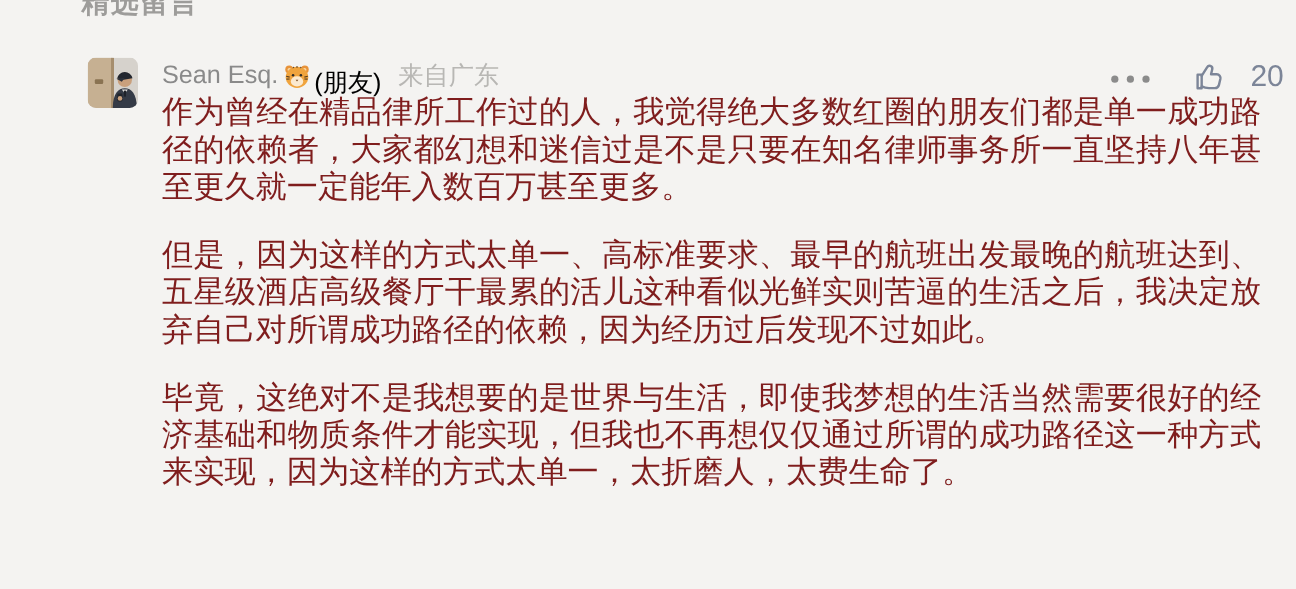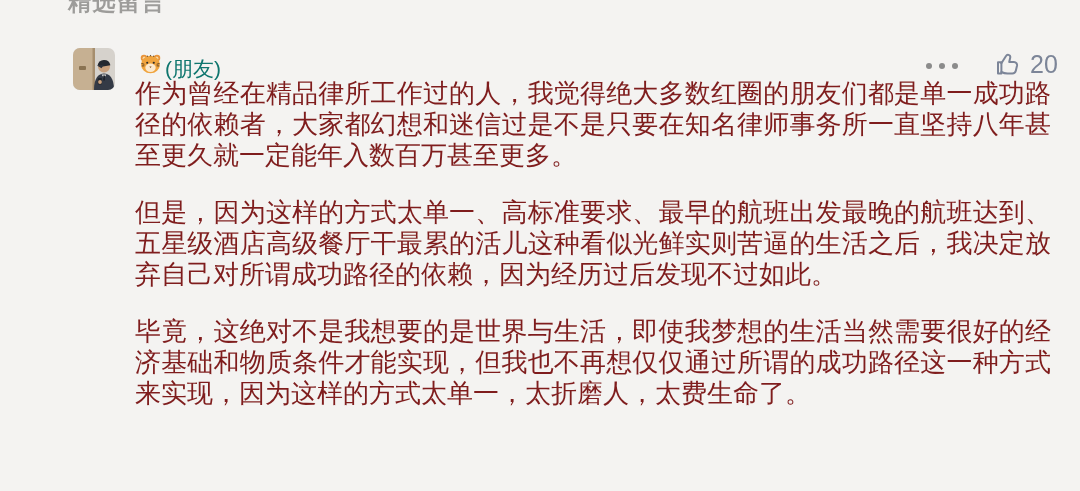--- a/index.html
+++ b/index.html
@@ -30,21 +30,21 @@
     position: absolute;
     left: 135px; top: 50px;
     height: 26px;
     display: flex;
     align-items: center;
     font-size: 21px;
     white-space: nowrap;
   }
   .author-name { color: #8a8a8a; }
   .tiger-emoji { margin: 0 3px 0 4px; line-height: 0; display: inline-flex; align-items: center; }
-  .friend-badge { color: #0f766e; margin-top: 12px; }
+  .friend-badge { color: #000000; margin-top: 12px; }
   .author-location { color: #b8b7b4; margin-left: 14px; }
   .more-btn {
     position: absolute;
     left: 916px; top: 58px;
     width: 52px; height: 16px;
     display: flex;
     align-items: center;
     justify-content: center;
     gap: 7px;
     cursor: pointer;
@@ -53,21 +53,21 @@
     width: 6px; height: 6px;
     border-radius: 50%;
     background: #8b8b8b;
   }
   .like-btn {
     position: absolute;
     left: 994px; top: 49px;
     height: 30px;
     display: flex;
     align-items: center;
-    gap: 8px;
+    gap: 20px;
     cursor: pointer;
   }
   .like-count {
     font-size: 25px;
     color: #7c8598;
   }
   .comment-body {
     position: absolute;
     left: 135px; top: 78px;
     width: 916px;
@@ -99,38 +99,40 @@
         <rect x="30.2" y="27.5" width="1.8" height="5" fill="#1e222a"></rect>
         <circle cx="31" cy="18.5" r="6" fill="#c9a07d"></circle>
         <path d="M24.6 17.5 A6.5 6.5 0 0 1 37.4 17.2 L30 18.5 Z" fill="#23272f"></path>
         <path d="M24 17.6 L31 16.8 L28.5 20.2 Z" fill="#2b303a"></path>
         <rect x="24.8" y="30" width="4.2" height="6.5" rx="0.9" fill="#20242b"></rect>
         <circle cx="27" cy="34" r="1.9" fill="#c9a07d"></circle>
       </svg>
     </div>
 
     <div class="author-row">
+      <span class="author-name">Sean Esq.</span>
       <span class="tiger-emoji">
         <svg width="23" height="23" viewBox="0 0 24 24">
           <circle cx="5.2" cy="6.2" r="3.4" fill="#e8933a"></circle>
           <circle cx="18.8" cy="6.2" r="3.4" fill="#e8933a"></circle>
           <circle cx="5.4" cy="6.4" r="1.6" fill="#f7d9a8"></circle>
           <circle cx="18.6" cy="6.4" r="1.6" fill="#f7d9a8"></circle>
           <ellipse cx="12" cy="13" rx="9.8" ry="9.2" fill="#f0a43e"></ellipse>
           <ellipse cx="12" cy="16.5" rx="5.4" ry="4.4" fill="#fbe9cf"></ellipse>
           <circle cx="8.6" cy="11.2" r="1.1" fill="#2a2a2a"></circle>
           <circle cx="15.4" cy="11.2" r="1.1" fill="#2a2a2a"></circle>
           <path d="M10.8 15 h2.4 l-1.2 1.6 z" fill="#7a4a22"></path>
           <path d="M11 4.5 l1-1.6 1 1.6 z" fill="#5d4020"></path>
           <path d="M8 5 l.8-1.5 .9 1.4 z" fill="#5d4020"></path>
           <path d="M14.4 5 l.9-1.5 .8 1.4 z" fill="#5d4020"></path>
           <path d="M2.6 12 l3 .8 M2.8 14.6 l2.8-.2 M21.4 12 l-3 .8 M21.2 14.6 l-2.8-.2" stroke="#5d4020" stroke-width="1" fill="none"></path>
         </svg>
       </span>
       <span class="friend-badge">(朋友)</span>
+      <span class="author-location">来自广东</span>
     </div>
 
     <div class="more-btn">
       <span class="dot"></span>
       <span class="dot"></span>
       <span class="dot"></span>
     </div>
 
     <div class="like-btn">
       <span style="line-height:0;">

